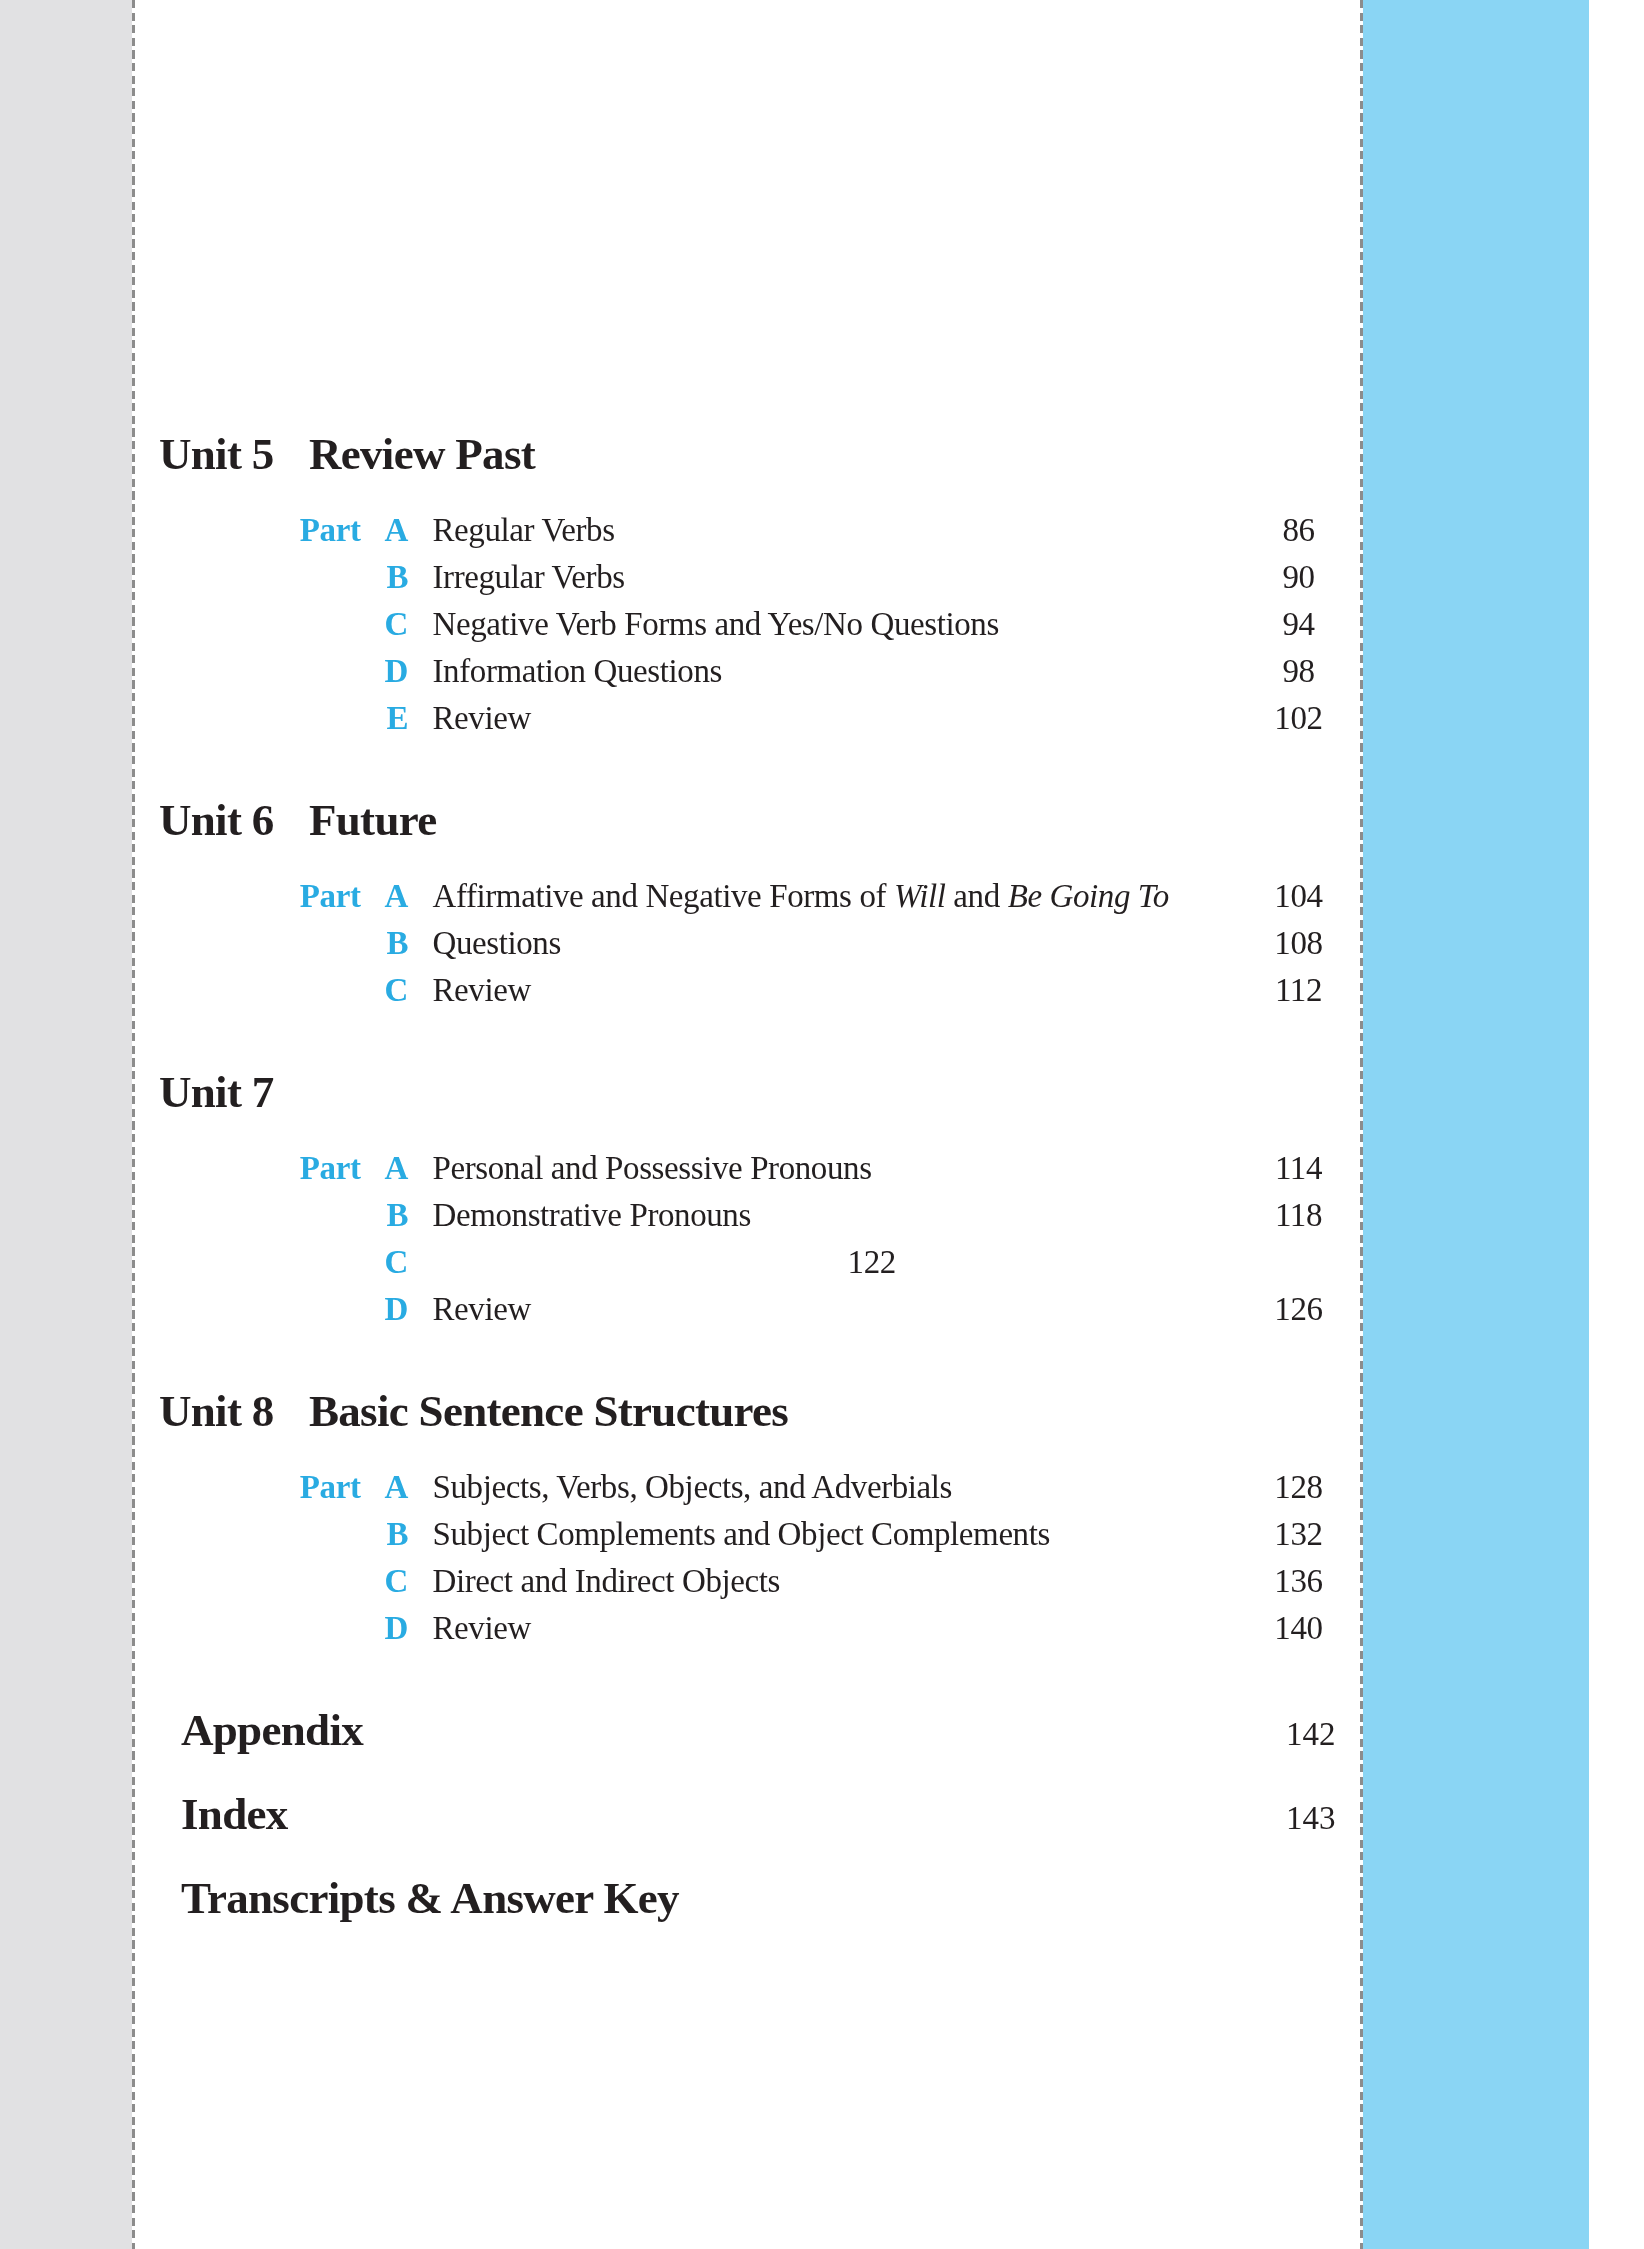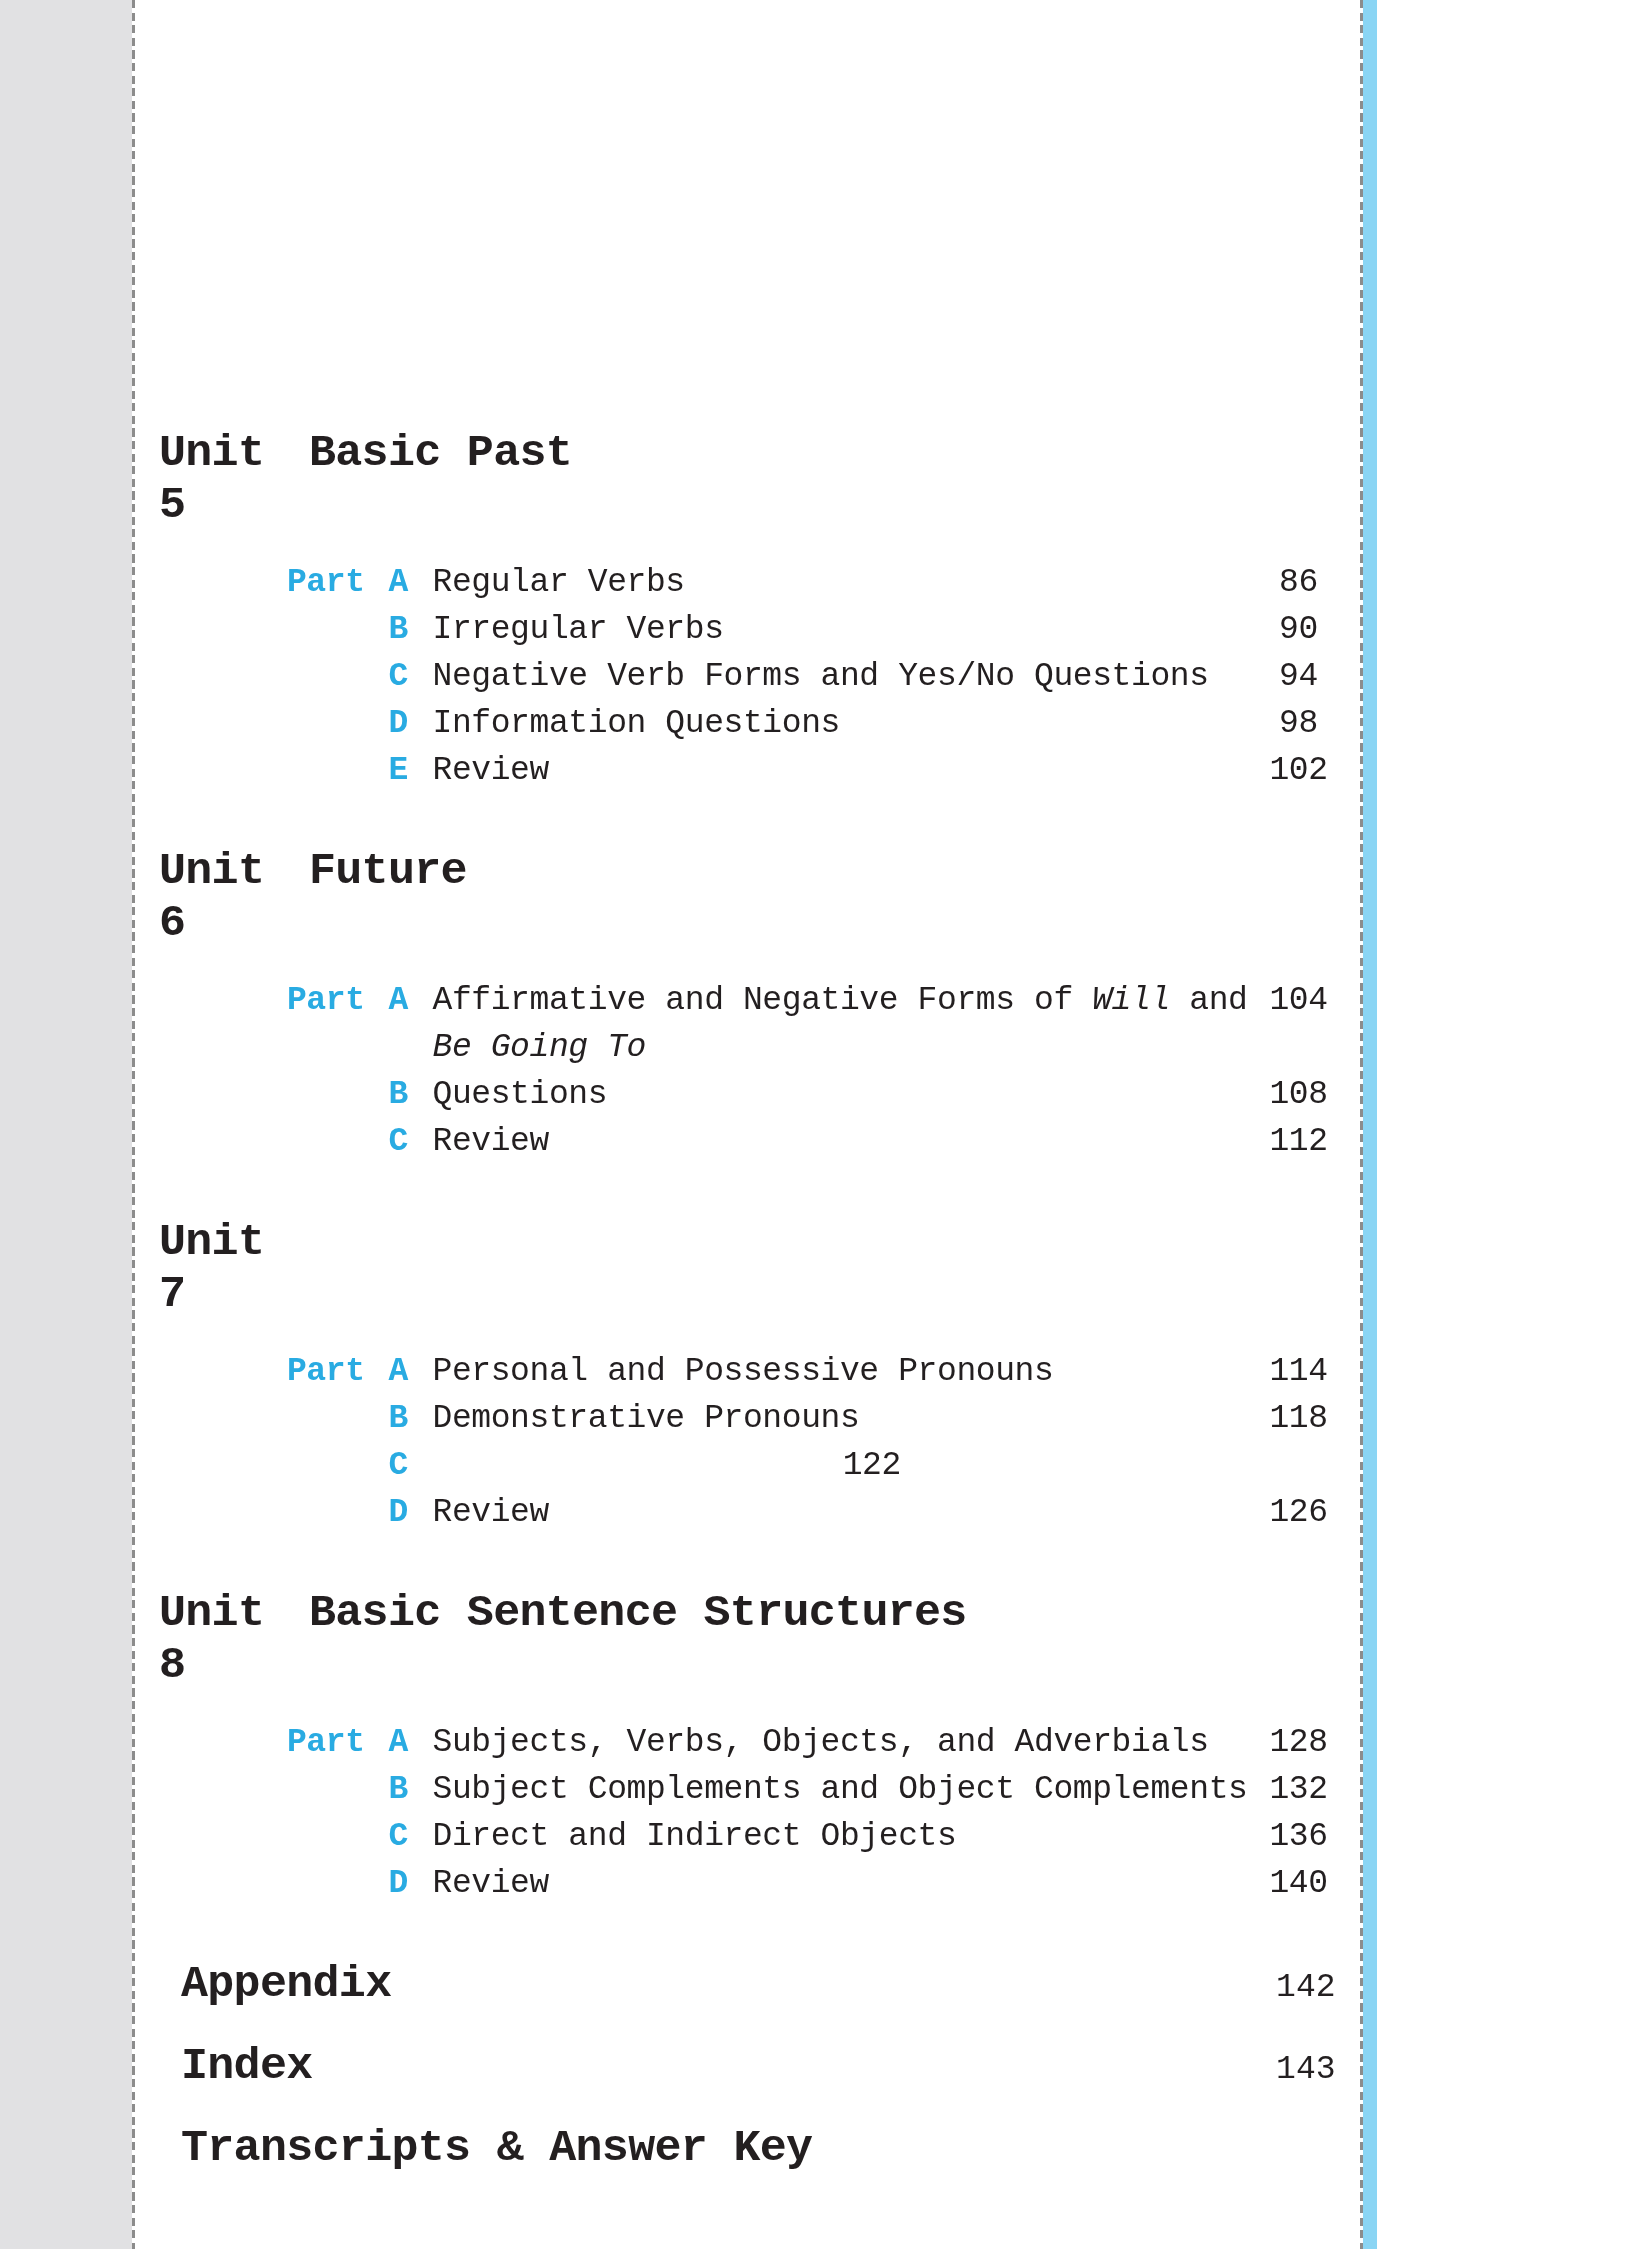--- a/index.html
+++ b/index.html
@@ -2,25 +2,25 @@
 <html style="font-size:12px"><head>
 <meta charset="utf-8">
 <style>
   html, body {
     margin: 0;
     padding: 0;
     background: #ffffff;
   }
   .page {
     position: relative;
-    width: 1377px;
+    width: 1589px;
     height: 2250px;
     background: #ffffff;
     overflow: hidden;
-    font-family: Liberation Mono, monospace;
+    font-family: Liberation Serif, serif;
   }
   .gray-strip {
     position: absolute;
     left: 0; top: 0;
     width: 132px; height: 100%;
   }
   .dash-line {
     position: absolute;
     top: 0;
     width: 3px; height: 100%;
@@ -92,21 +92,21 @@
 <div class="page" style="color: rgb(35, 31, 32);">
   <div class="gray-strip" style="background: rgb(225, 225, 227);"></div>
   <div class="dash-line dash-left" style="background: repeating-linear-gradient(rgb(140, 140, 140) 0px, rgb(140, 140, 140) 8.2px, transparent 8.2px, transparent 12.6px);"></div>
   <div class="blue-panel" style="background: rgb(138, 213, 244);"></div>
   <div class="dash-line dash-right" style="background: repeating-linear-gradient(rgb(140, 140, 140) 0px, rgb(140, 140, 140) 8.2px, transparent 8.2px, transparent 12.6px);"></div>
 
   <div class="content" id="toc-root">
   <section class="toc-section">
     <h2 class="unit-heading">
       <span class="unit-label">Unit 5</span>
-      <span class="unit-title">Basic Past</span>
+      <span class="unit-title">Review Past</span>
     </h2>
     <div class="rows">
   <div class="toc-row">
     <span class="row-label" style="color: rgb(41, 171, 226);">
       <span class="part-word">Part</span>
       <span class="part-letter">A</span>
     </span>
     <span class="row-topic"><span>Regular Verbs</span></span>
     <span class="row-page">86</span>
   </div>

